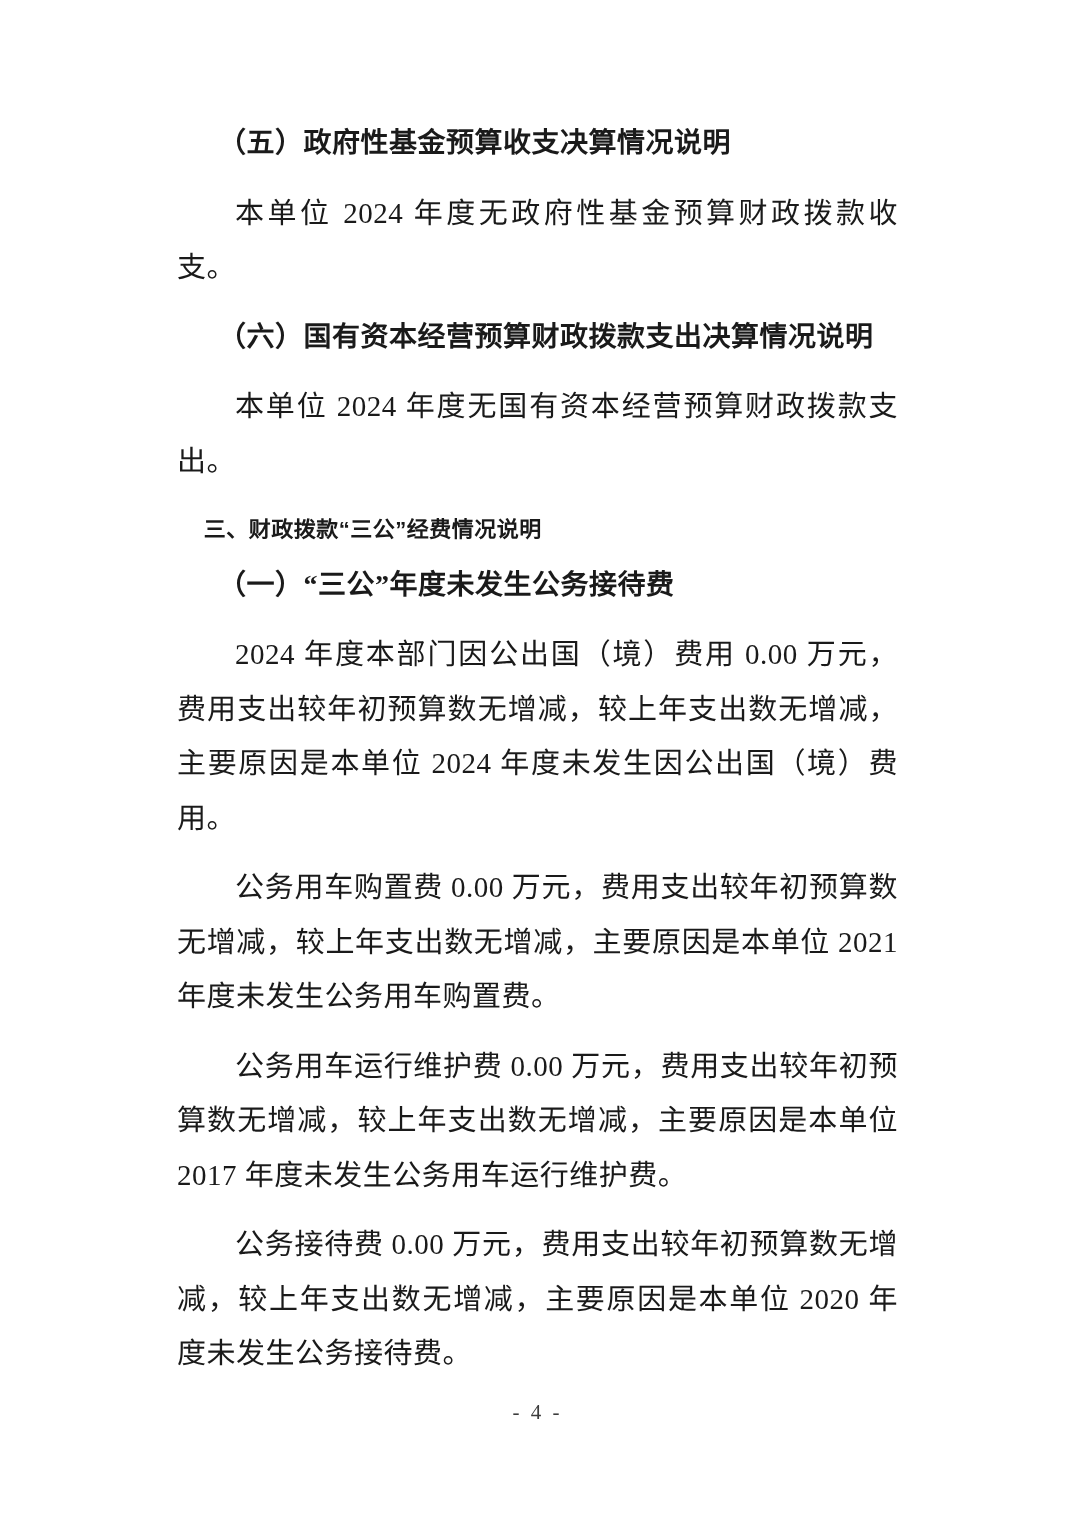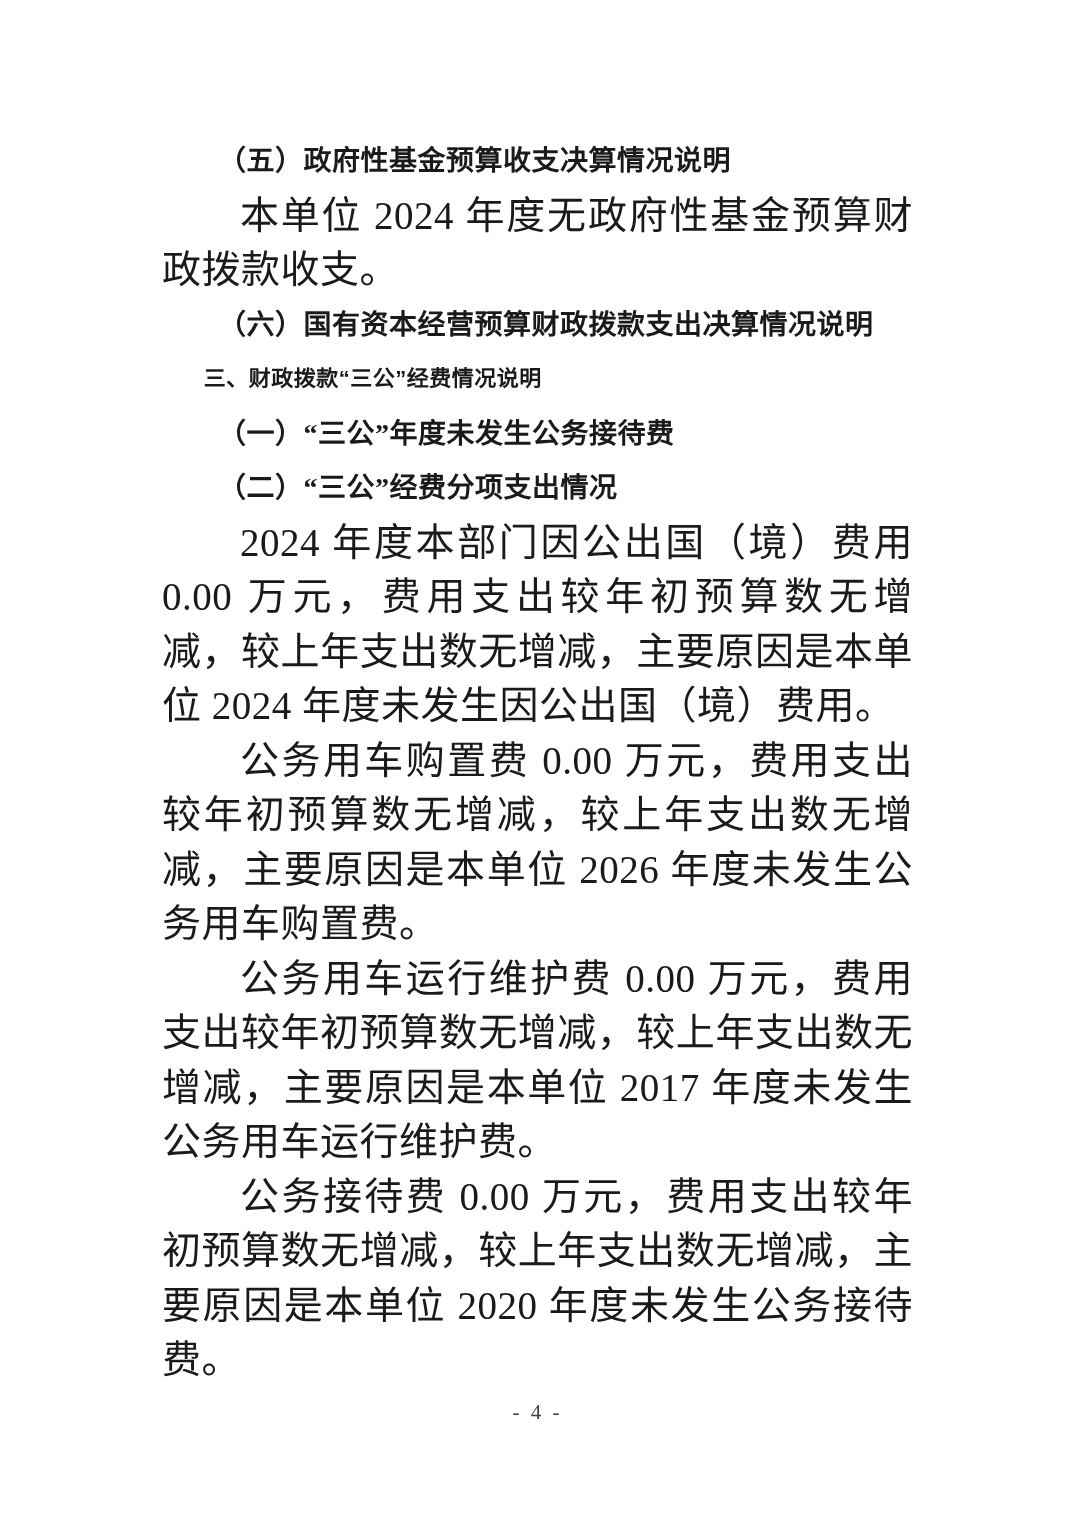--- a/index.html
+++ b/index.html
@@ -16,31 +16,31 @@
     position:relative;
     width:1075px;
     height:1520px;
     background:var(--page-bg);
     color:var(--text);
     overflow:hidden;
   }
   .content{
     position:absolute;
     left:162px;
-    top:134px;
+    top:116px;
     width:751px;
   }
   
   .para{
     font-family:"Liberation Serif","DejaVu Serif",serif;
-    font-size:39px;
+    font-size:29px;
     line-height:54.5px;
     text-align:justify;
     text-indent:2em;
-    margin:0;
+    margin:15px;
     letter-spacing:0.5px;
   }
   
   .h-kai{
     font-family:"Liberation Serif","DejaVu Serif",serif;
     font-size:28px;
     font-weight:700;
     line-height:54.5px;
     text-indent:2em;
     margin:0;
@@ -70,22 +70,22 @@
   }
 </style>
 </head>
 <body>
 
 <div class="page">
   <div class="content">
     <p class="h-kai">（五）政府性基金预算收支决算情况说明</p>
     <p class="para">本单位 2024 年度无政府性基金预算财政拨款收支。</p>
     <p class="h-kai">（六）国有资本经营预算财政拨款支出决算情况说明</p>
+    <p class="para">本单位 2024 年度无国有资本经营预算财政拨款支出。</p>
     <p class="h-hei">三、财政拨款“三公”经费情况说明</p>
     <p class="h-kai">（一）“三公”年度未发生公务接待费</p>
-    <p class="h-kai">（二）“三公”经费分项支出情况</p>
     <p class="para">2024 年度本部门因公出国（境）费用 0.00 万元，费用支出较年初预算数无增减，较上年支出数无增减，主要原因是本单位 2024 年度未发生因公出国（境）费用。</p>
-    <p class="para">公务用车购置费 0.00 万元，费用支出较年初预算数无增减，较上年支出数无增减，主要原因是本单位 2026 年度未发生公务用车购置费。</p>
+    <p class="para">公务用车购置费 0.00 万元，费用支出较年初预算数无增减，较上年支出数无增减，主要原因是本单位 2021 年度未发生公务用车购置费。</p>
     <p class="para">公务用车运行维护费 0.00 万元，费用支出较年初预算数无增减，较上年支出数无增减，主要原因是本单位 2017 年度未发生公务用车运行维护费。</p>
     <p class="para">公务接待费 0.00 万元，费用支出较年初预算数无增减，较上年支出数无增减，主要原因是本单位 2020 年度未发生公务接待费。</p>
   </div>
   <div class="footer">- 4 -</div>
 </div>
 
 </body></html>

